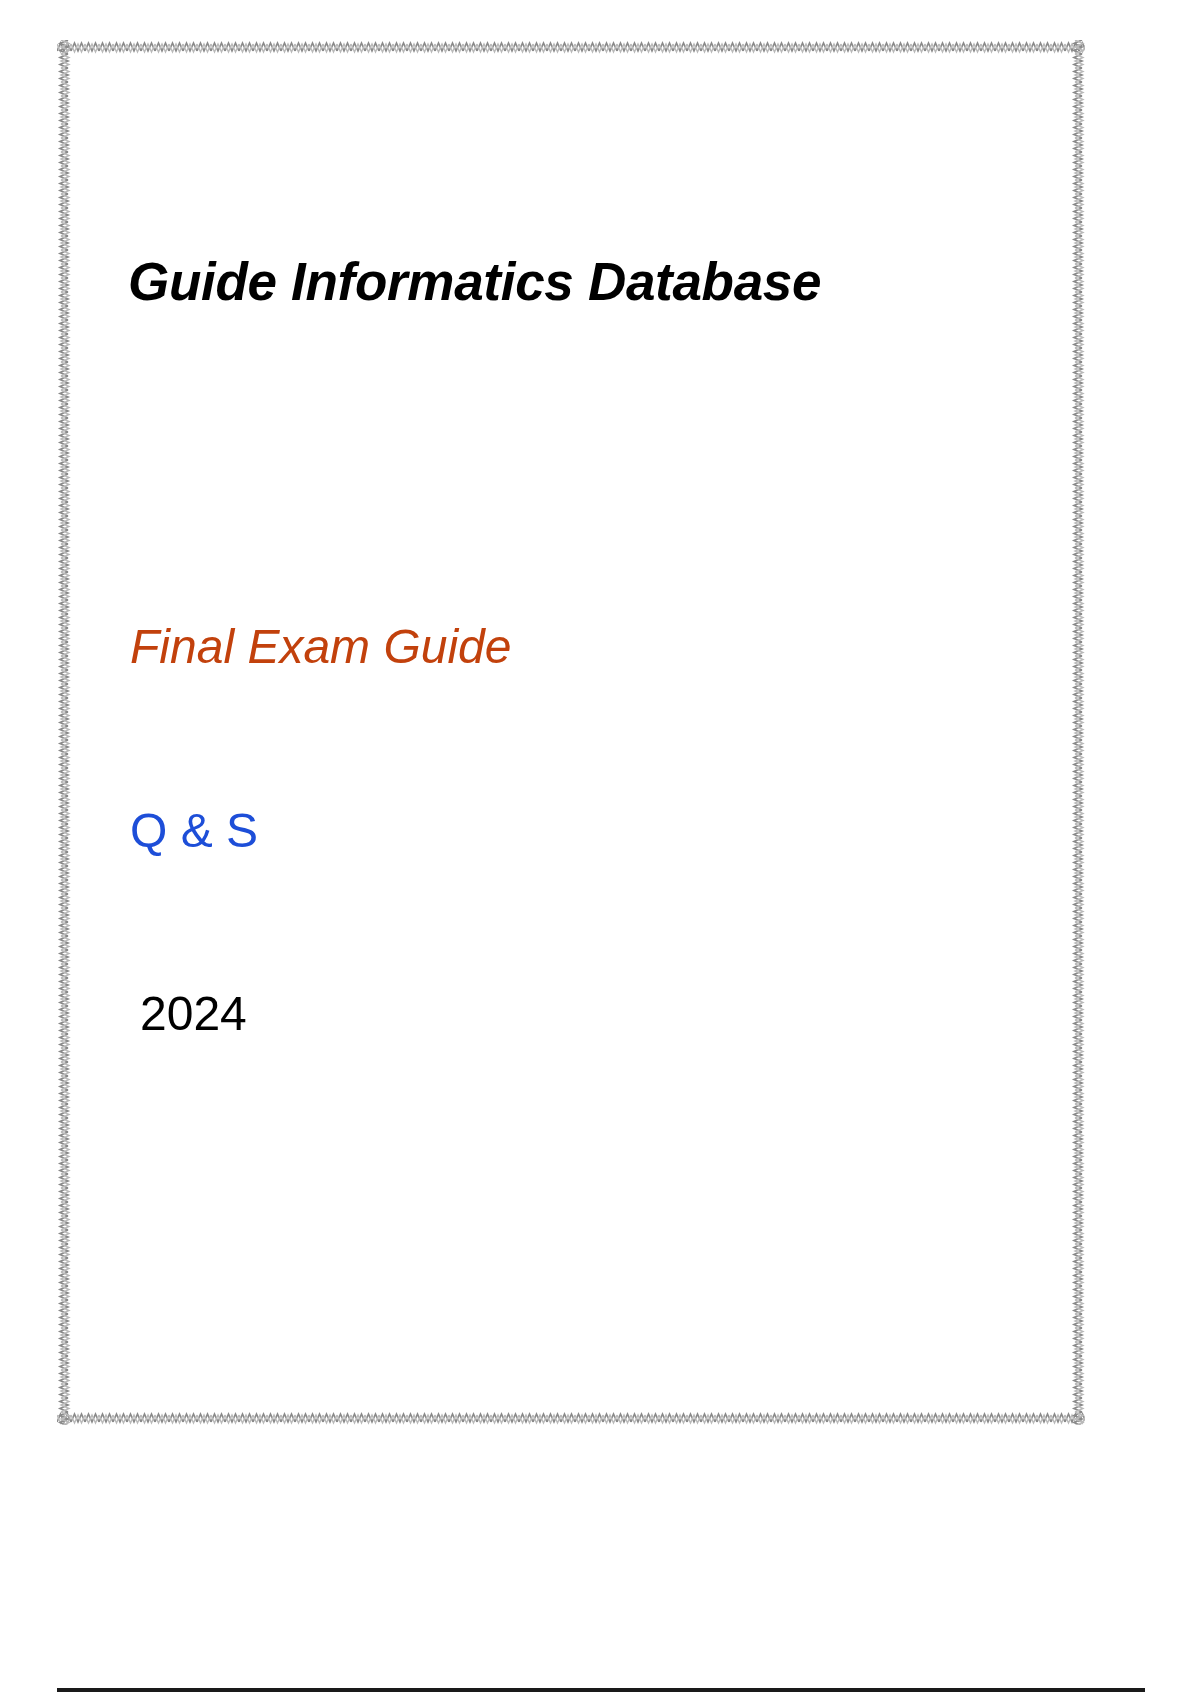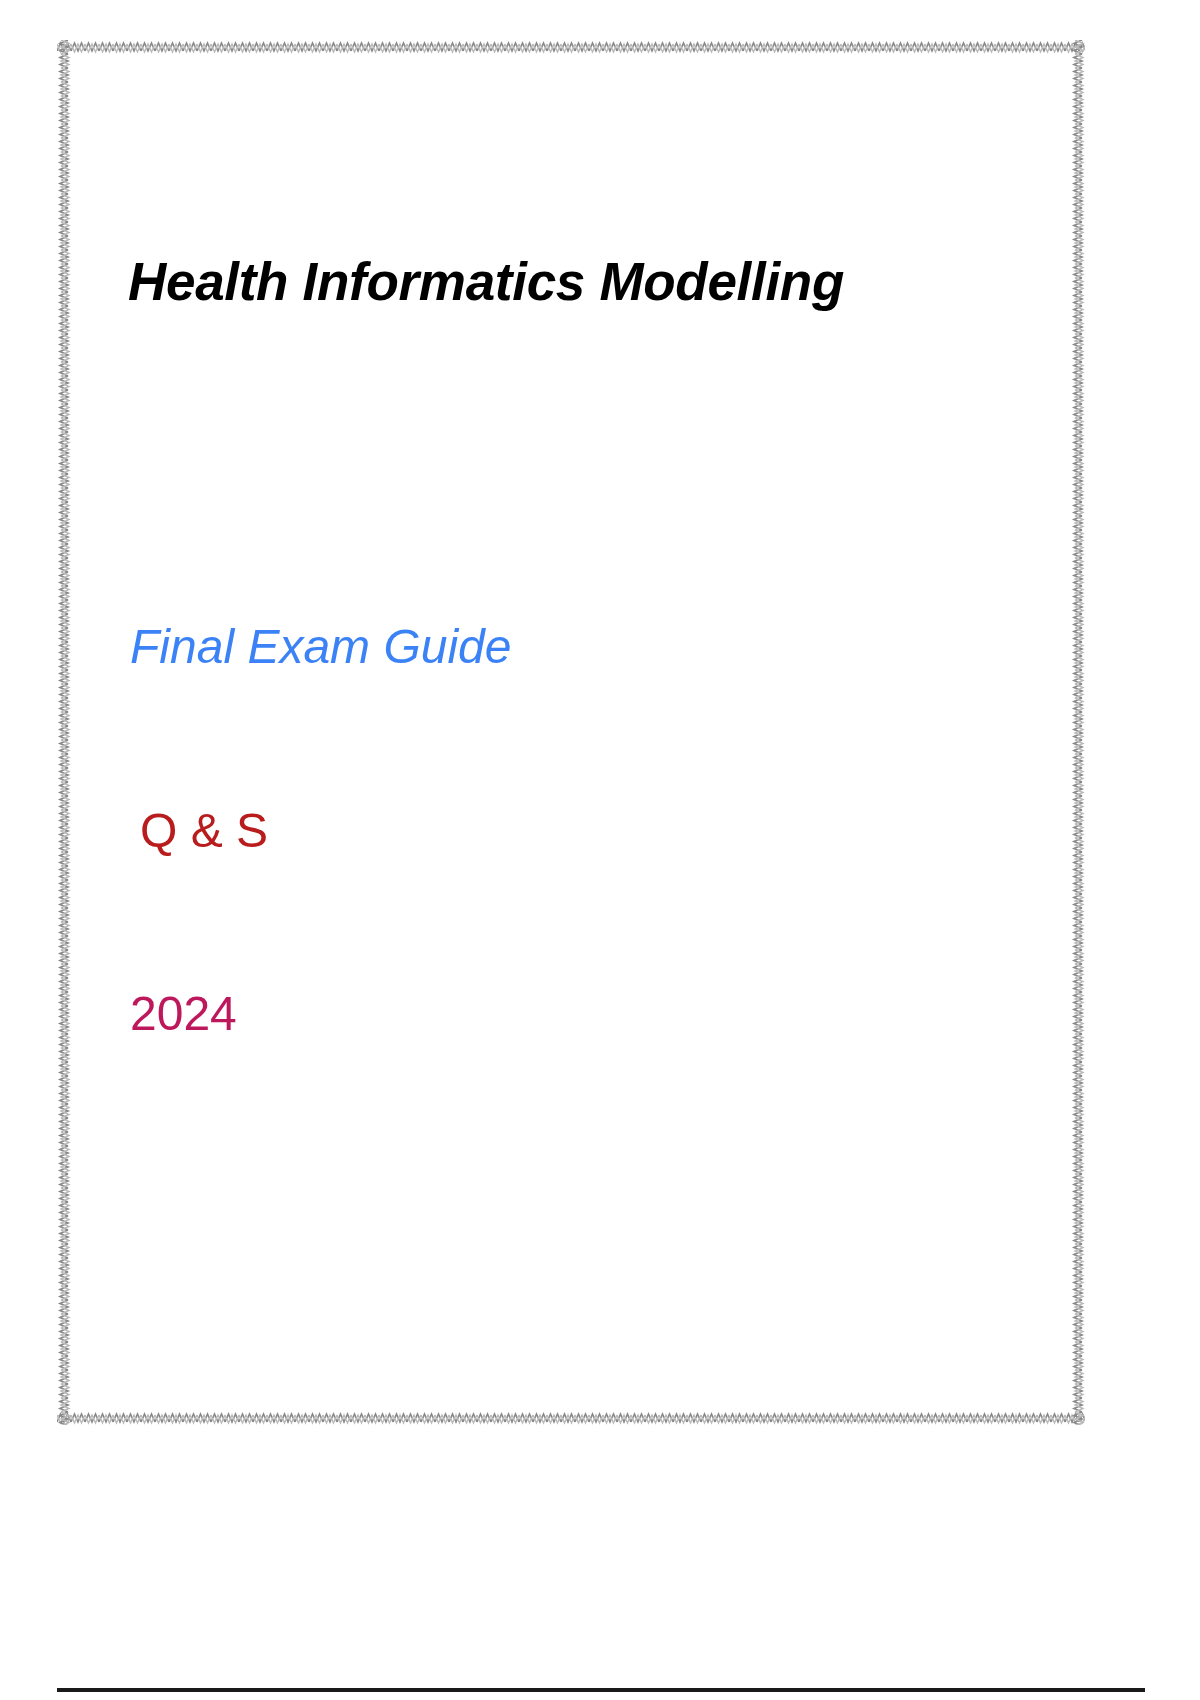--- a/index.html
+++ b/index.html
@@ -101,47 +101,47 @@
   .doc-subtitle {
     position: absolute;
     left: 2px;
     top: 618px;
     margin: 0;
     font-family: "Liberation Sans", sans-serif;
     font-size: 48px;
     line-height: 1.2;
     font-weight: normal;
     font-style: italic;
-    color: #3b82f6;
+    color: #c2410c;
   }
 
   .doc-code {
     position: absolute;
-    left: 12px;
+    left: 2px;
     top: 802px;
     margin: 0;
     font-family: "Liberation Sans", sans-serif;
     font-size: 48px;
     line-height: 1.2;
     font-weight: normal;
     font-style: normal;
-    color: #b91c1c;
+    color: #1d4ed8;
   }
 
   .doc-year {
     position: absolute;
-    left: 2px;
+    left: 12px;
     top: 985px;
     margin: 0;
     font-family: "Liberation Sans", sans-serif;
     font-size: 48px;
     line-height: 1.2;
     font-weight: normal;
     font-style: normal;
-    color: #be185d;
+    color: #000000;
   }
 
   
   .page-separator {
     position: absolute;
     left: 57px;
     top: 1688px;
     width: 1088px;
     height: 4px;
     background: #1a1a1a;
@@ -199,21 +199,21 @@
           </pattern>
         </defs>
         <rect x="0" y="0" width="14" height="1385" fill="url(#chevV2)"></rect>
       </svg>
     </div>
 
   </div>
 
   <div class="content">
 
-    <h1 class="doc-title"><span>Health Informatics Modelling</span><br></h1>
+    <h1 class="doc-title"><span>Guide Informatics Database</span><br></h1>
 
     <p class="doc-subtitle">Final Exam Guide</p>
 
     <p class="doc-code">Q &amp; S</p>
 
     <p class="doc-year">2024</p>
 
   </div>
 
 </div>

